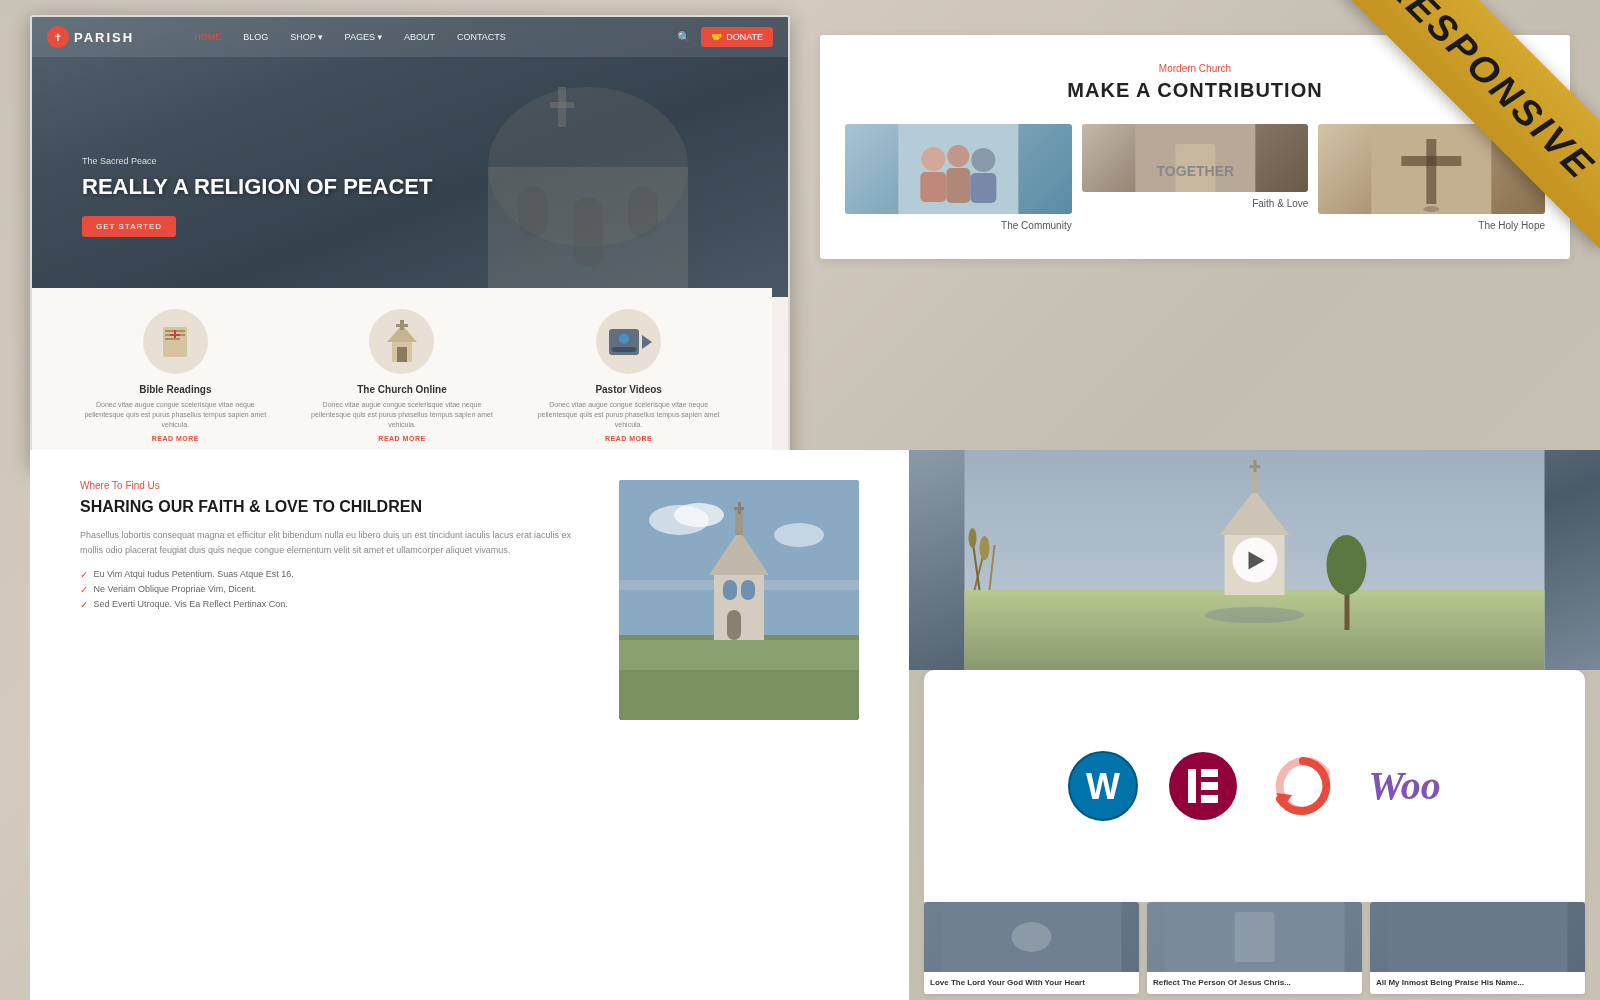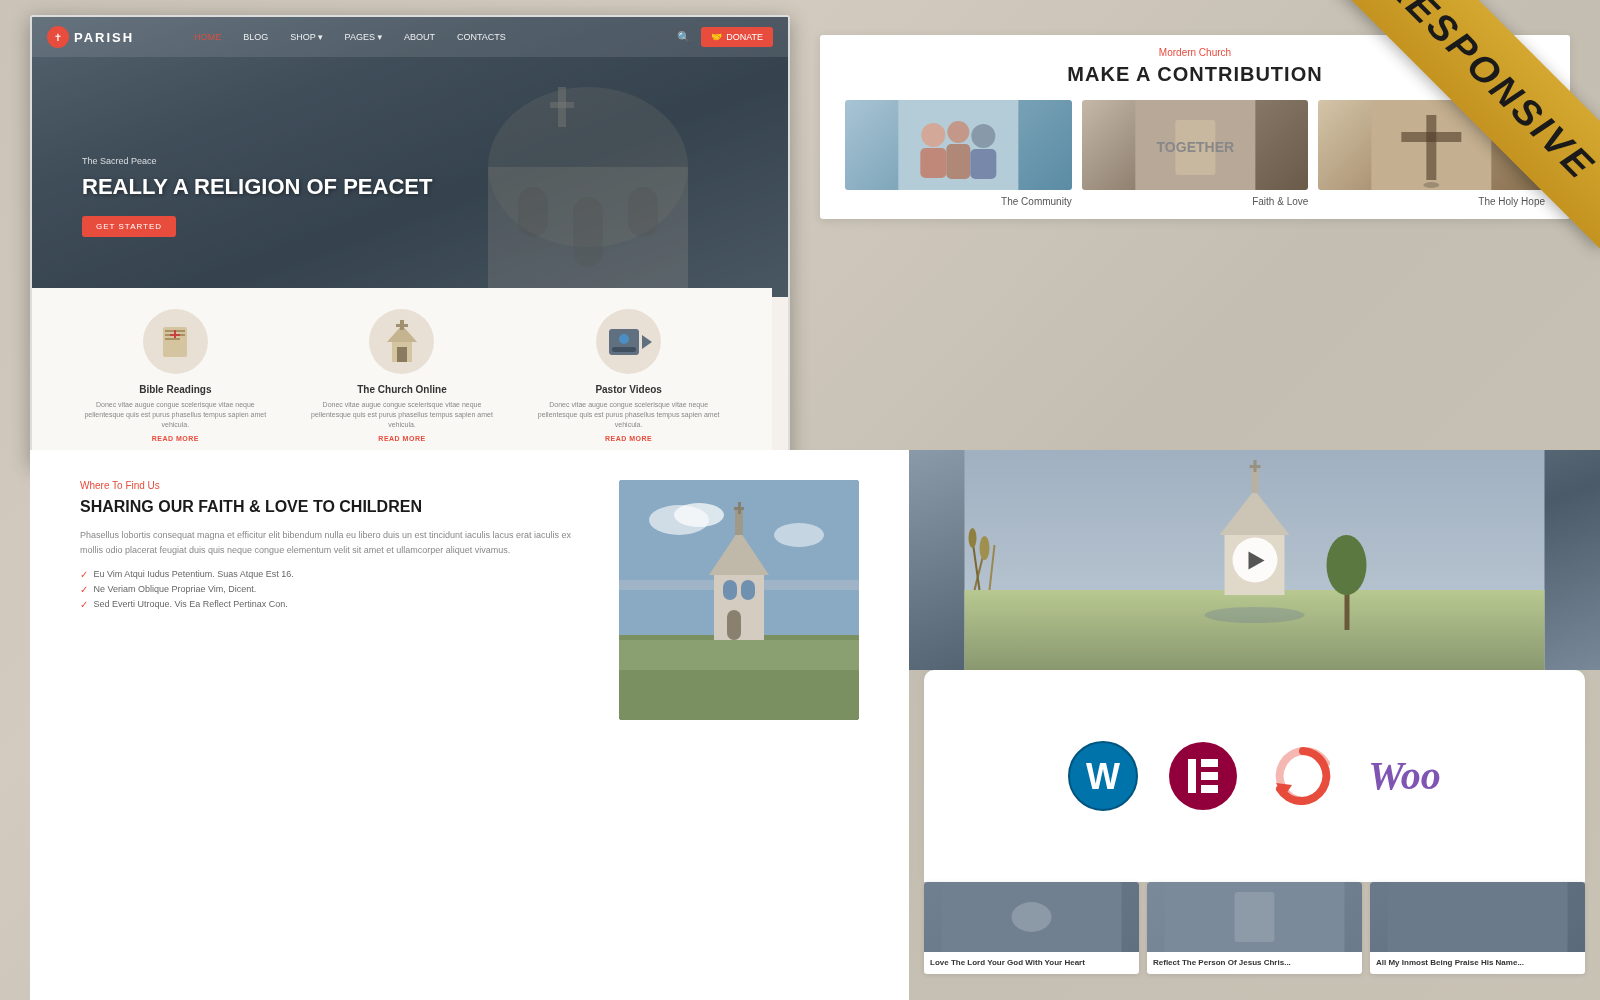--- a/index.html
+++ b/index.html
@@ -227,36 +227,36 @@
       flex: 1;
       height: 450px;
       display: flex;
       flex-direction: column;
       padding: 20px 30px 0 30px;
       position: relative;
     }
 
     .contribution-section {
       background: white;
-      padding: 12px 25px;
+      padding: 28px 25px;
       margin-top: 15px;
       border-radius: 3px;
       box-shadow: 0 2px 10px rgba(0,0,0,0.1);
     }
     .contribution-label {
       color: #e74c3c;
       font-size: 10px;
       margin-bottom: 5px;
     }
     .contribution-title {
       font-size: 20px;
       font-weight: bold;
       color: #222;
       text-align: center;
-      margin-bottom: 14px;
+      margin-bottom: 22px;
       letter-spacing: 1px;
     }
     .contribution-images {
       display: flex;
       gap: 10px;
     }
     .contrib-img-wrap {
       flex: 1;
       text-align: center;
     }
@@ -266,21 +266,21 @@
       width: 100%;
       height: 90px;
       border-radius: 3px;
       margin-bottom: 6px;
       position: relative;
       overflow: hidden;
     }
     .contrib-img-faith {
       background: linear-gradient(135deg, #c4b8a8 0%, #8a7a6a 50%, #6a5a4a 100%);
       width: 100%;
-      height: 90px;
+      height: 68px;
       border-radius: 3px;
       margin-bottom: 6px;
       position: relative;
       overflow: hidden;
     }
     .contrib-img-hope {
       background: linear-gradient(135deg, #d4c4a8 0%, #a89070 50%, #887050 100%);
       width: 100%;
       height: 90px;
       border-radius: 3px;
@@ -413,21 +413,21 @@
       padding: 20px 30px;
       border-radius: 10px 10px 0 0;
       margin: 0 15px;
       box-shadow: 0 -2px 10px rgba(0,0,0,0.05);
     }
 
     
     .preview-cards {
       display: flex;
       gap: 8px;
-      padding: 0 15px 26px;
+      padding: 0 15px 6px;
     }
     .preview-card {
       flex: 1;
       background: white;
       border-radius: 3px;
       overflow: hidden;
       box-shadow: 0 1px 5px rgba(0,0,0,0.1);
     }
     .preview-card-img {
       height: 70px;

